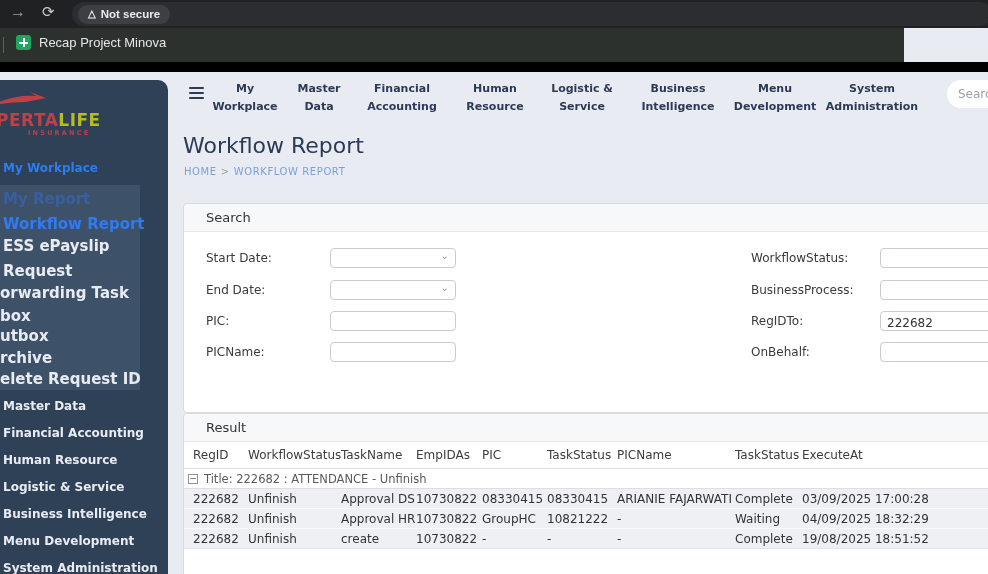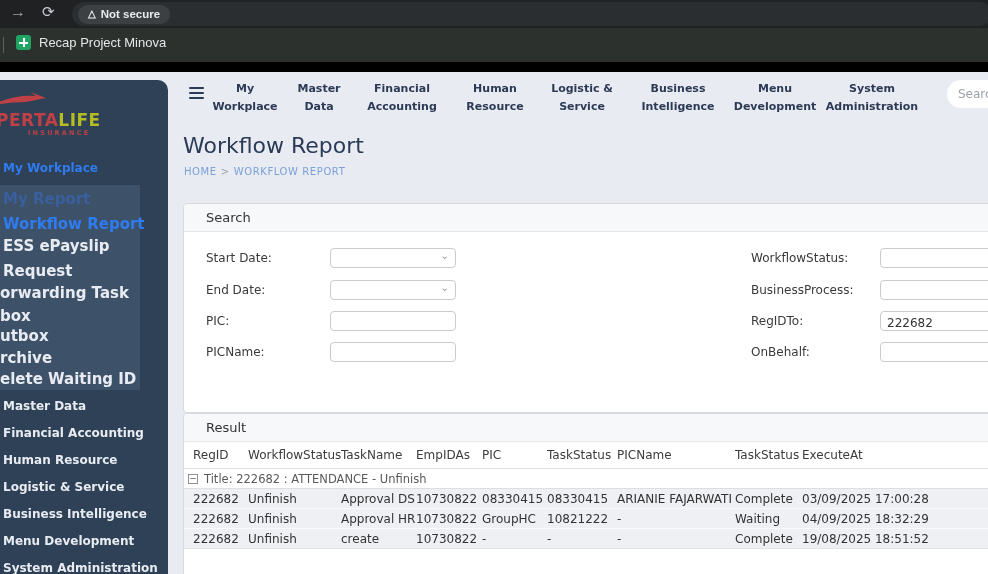--- a/index.html
+++ b/index.html
@@ -11,21 +11,21 @@
              font-family:"Liberation Sans", sans-serif; }
   .nav-arrow { position:absolute; left:10px; top:3px; color:#9aa0a6; font-size:16px; }
   .reload    { position:absolute; left:42px; top:3px; color:#c9ccd0; font-size:15px; }
   .omnibox { position:absolute; left:72px; top:2px; width:920px; height:24px; border-radius:13px;
              background:#2b2e30; display:flex; align-items:center; }
   .chip { display:flex; align-items:center; gap:5px; background:#3c4043; border-radius:11px;
           height:19px; padding:0 10px; margin-left:6px; color:#e8eaed; font-size:11.5px; font-weight:bold; }
   .chip .tri { font-size:10px; line-height:1; color:#e8eaed; }
   .url { color:#e3e5e8; font-size:13px; margin-left:12px; white-space:nowrap; }
 
-  .bookmarks { position:absolute; left:0; top:28px; width:988px; height:34px; background:#2c312e;
+  .bookmarks { position:absolute; left:0; top:28px; width:904px; height:34px; background:#2c312e;
                font-family:"Liberation Sans", sans-serif; }
   .bm-div { position:absolute; left:3px; top:9px; width:1px; height:16px; background:#5c6165; }
   .bm-item { position:absolute; left:16px; top:7px; display:flex; align-items:center; gap:8px; }
   .sheet-ico { width:15px; height:15px; background:#1fa463; border-radius:3px; position:relative; }
   .sheet-ico:before { content:""; position:absolute; left:6.5px; top:3px; width:2px; height:9px; background:#fff; }
   .sheet-ico:after  { content:""; position:absolute; left:3px; top:6.5px; width:9px; height:2px; background:#fff; }
   .bm-label { color:#e4e6e8; font-size:13px; }
 
   .black-strip { position:absolute; left:0; top:62px; width:988px; height:10px; background:#000; }
 
@@ -128,21 +128,21 @@
   <div class="mi mi-head mi-bright" style="top:81px">My Workplace</div>
 
   <div class="mi mi-dim" style="top:110px">My Report</div>
   <div class="mi mi-bright" style="top:135px">Workflow Report</div>
   <div class="mi mi-white" style="top:157px">ESS ePayslip</div>
   <div class="mi mi-white" style="top:182px">Request</div>
   <div class="mi mi-white" style="top:204px; left:0">orwarding Task</div>
   <div class="mi mi-white" style="top:227px; left:0">box</div>
   <div class="mi mi-white" style="top:247px; left:0">utbox</div>
   <div class="mi mi-white" style="top:269px; left:0">rchive</div>
-  <div class="mi mi-white" style="top:290px; left:0">elete Waiting ID</div>
+  <div class="mi mi-white" style="top:290px; left:0">elete Request ID</div>
 
   <div class="mi mi-head mi-white" style="top:319px">Master Data</div>
   <div class="mi mi-head mi-white" style="top:346px">Financial Accounting</div>
   <div class="mi mi-head mi-white" style="top:373px">Human Resource</div>
   <div class="mi mi-head mi-white" style="top:400px">Logistic &amp; Service</div>
   <div class="mi mi-head mi-white" style="top:427px">Business Intelligence</div>
   <div class="mi mi-head mi-white" style="top:454px">Menu Development</div>
   <div class="mi mi-head mi-white" style="top:481px">System Administration</div>
 </div>
 

